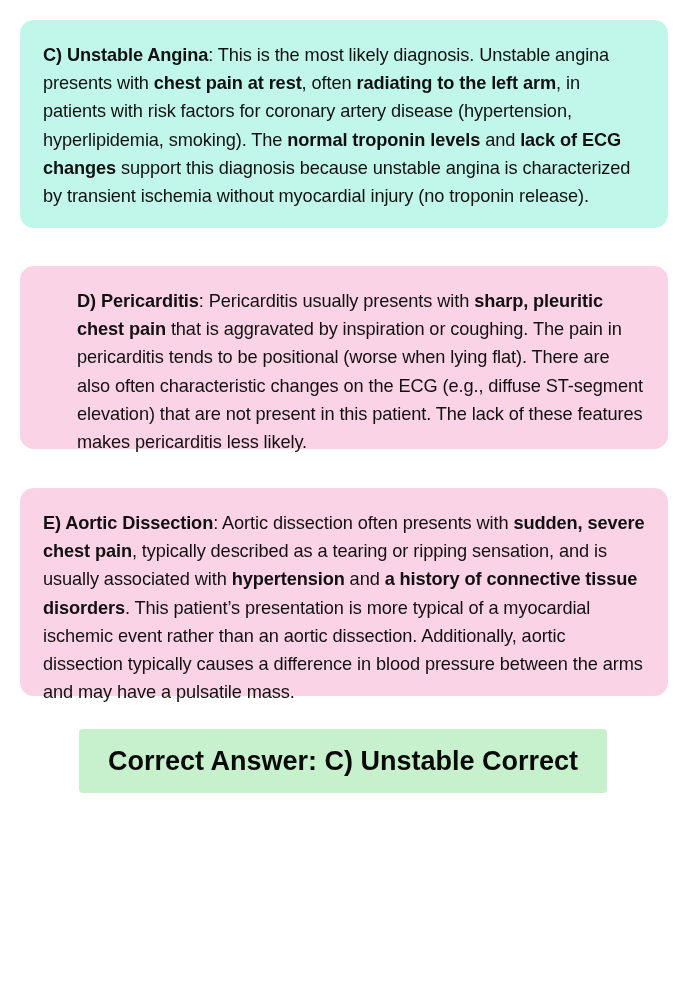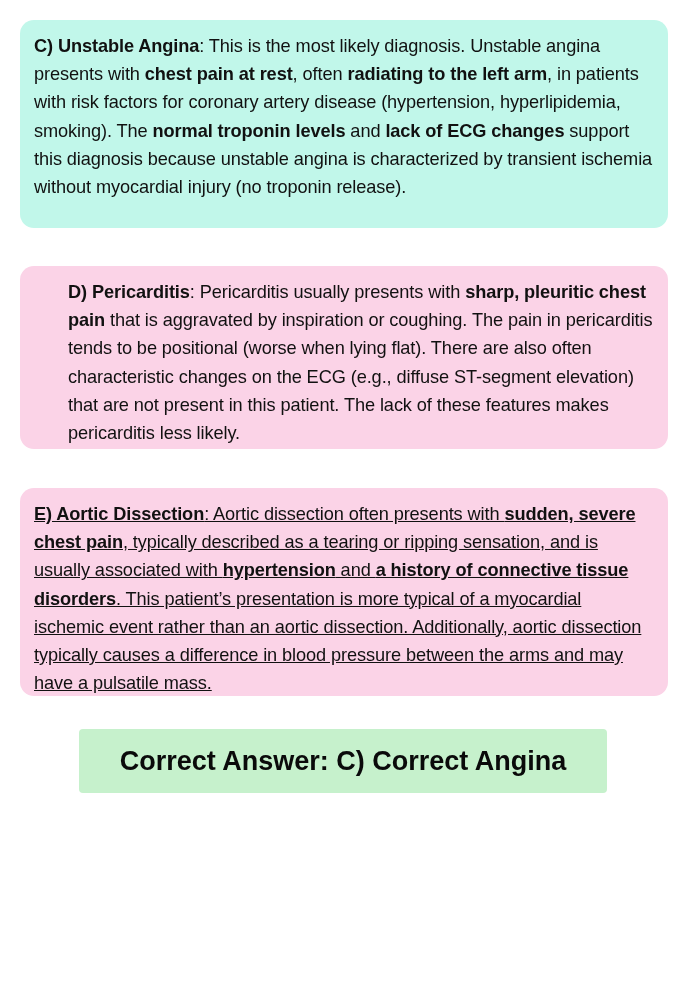--- a/index.html
+++ b/index.html
@@ -19,25 +19,25 @@
       position: absolute;
       left: 20px;
       width: 648px;
       box-sizing: border-box;
       border-radius: 14px;
       padding: 8px 10px 0 10px;
       font-size: 18.2px;
       line-height: 28.2px;
       letter-spacing: -0.1px;
     }
-    .card p { margin: 4px; }
+    .card p { margin: 13px; }
     .card b { font-weight: bold; }
     #card-c { top: 20px; height: 208px; background: #c1f7ea; }
     #card-d { top: 266px; height: 183px; background: #fbd3e7; padding-left: 44px; }
-    #card-e { top: 488px; height: 208px; background: #fbd3e7; text-decoration: underline; }
+    #card-e { top: 488px; height: 208px; background: #fbd3e7; }
     .answer {
       position: absolute;
       left: 79px;
       top: 729px;
       width: 528px;
       height: 64px;
       background: #c6f1cc;
       border-radius: 4px;
       display: flex;
       align-items: center;
@@ -56,14 +56,14 @@
 
 <div class="card" id="card-d">
   <p><b>D) Pericarditis</b><span>: Pericarditis usually presents with </span><b>sharp, pleuritic chest pain</b><span> that is aggravated by inspiration or coughing. The pain in pericarditis tends to be positional (worse when lying flat). There are also often characteristic changes on the ECG (e.g., diffuse ST-segment elevation) that are not present in this patient. The lack of these features makes pericarditis less likely.</span></p>
 </div>
 
 <div class="card" id="card-e">
   <p><b>E) Aortic Dissection</b><span>: Aortic dissection often presents with </span><b>sudden, severe chest pain</b><span>, typically described as a tearing or ripping sensation, and is usually associated with </span><b>hypertension</b><span> and </span><b>a history of connective tissue disorders</b><span>. This patient’s presentation is more typical of a myocardial ischemic event rather than an aortic dissection. Additionally, aortic dissection typically causes a difference in blood pressure between the arms and may have a pulsatile mass.</span></p>
 </div>
 
 <div class="answer">
-  <span>Correct Answer: C) Correct Angina</span>
+  <span>Correct Answer: C) Unstable Correct</span>
 </div>
 
 </body></html>

